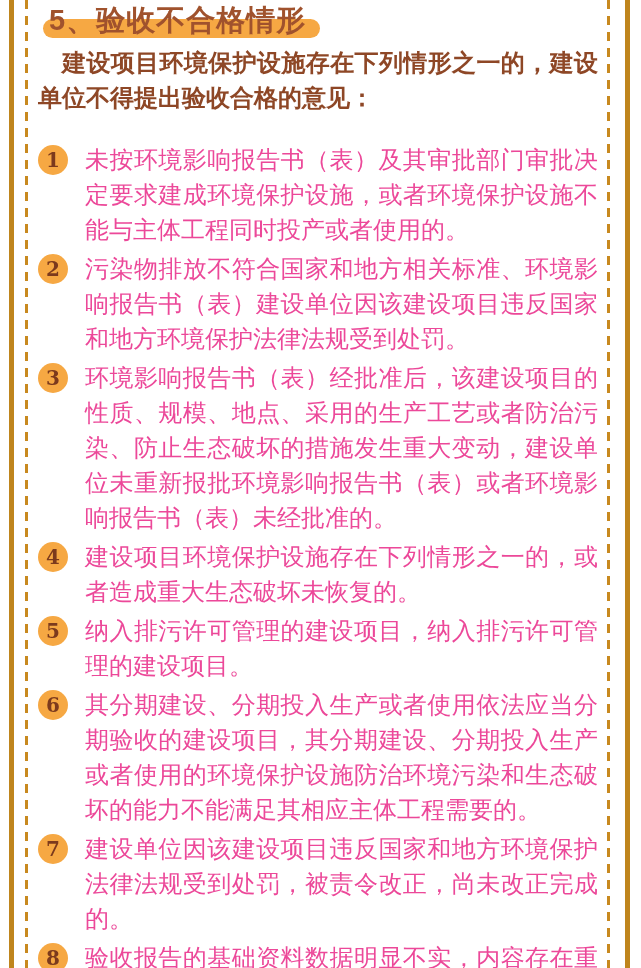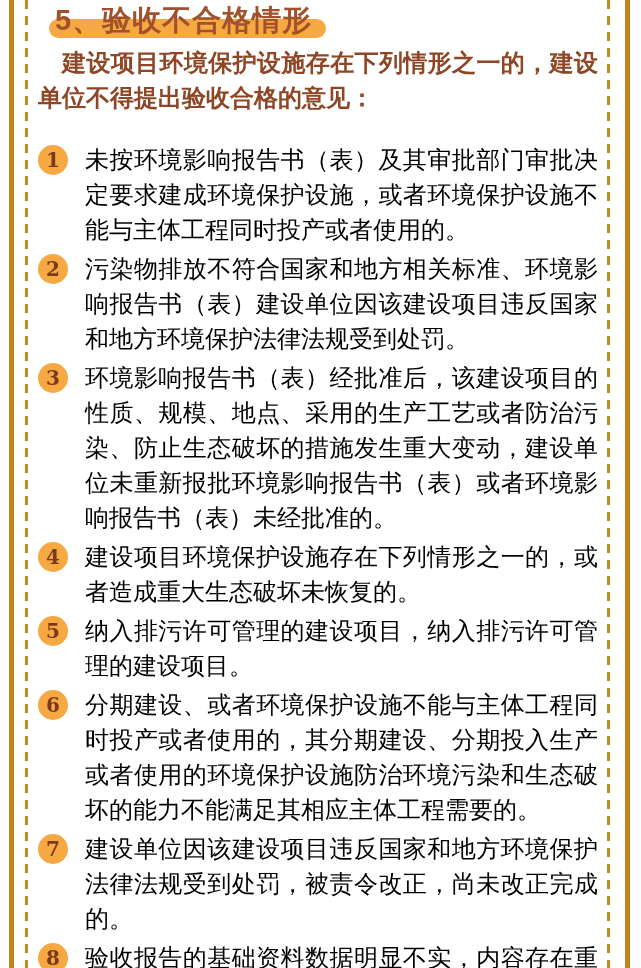--- a/index.html
+++ b/index.html
@@ -31,21 +31,21 @@
   .content {
     position: absolute;
     left: 38px; top: 3px;
     width: 560px;
   }
 
   
   .title-wrap {
     position: relative;
     display: inline-block;
-    margin-left: 17px;
+    margin-left: 11px;
     height: 34px;
   }
   .title-highlight {
     position: absolute;
     left: -6px; right: -14px;
     bottom: -1px; height: 19px;
     background: #f6a843;
     border-radius: 12px;
     z-index: 0;
   }
@@ -86,21 +86,21 @@
     font-weight: 700;
     font-size: 20px;
     line-height: 30px;
     text-align: center;
   }
   .item-text {
     flex: 1;
     font-size: 24px;
     line-height: 35px;
     font-weight: 500;
-    color: #000000;
+    color: #ec4899;
     text-align: justify;
   }
 </style>
 </head>
 <body>
 
 <div class="page">
 
   <div class="bar-solid left"></div>
   <div class="bar-dashed left"></div>
@@ -138,21 +138,21 @@
         <div class="item-text">建设项目环境保护设施存在下列情形之一的，或者造成重大生态破坏未恢复的。</div>
       </div>
 
       <div class="item">
         <span class="badge">5</span>
         <div class="item-text">纳入排污许可管理的建设项目，纳入排污许可管理的建设项目。</div>
       </div>
 
       <div class="item">
         <span class="badge">6</span>
-        <div class="item-text">分期建设、或者环境保护设施不能与主体工程同时投产或者使用的，其分期建设、分期投入生产或者使用的环境保护设施防治环境污染和生态破坏的能力不能满足其相应主体工程需要的。</div>
+        <div class="item-text">其分期建设、分期投入生产或者使用依法应当分期验收的建设项目，其分期建设、分期投入生产或者使用的环境保护设施防治环境污染和生态破坏的能力不能满足其相应主体工程需要的。</div>
       </div>
 
       <div class="item">
         <span class="badge">7</span>
         <div class="item-text">建设单位因该建设项目违反国家和地方环境保护法律法规受到处罚，被责令改正，尚未改正完成的。</div>
       </div>
 
       <div class="item">
         <span class="badge">8</span>
         <div class="item-text">验收报告的基础资料数据明显不实，内容存在重大缺项、遗漏，或者验收结论不明确、不合理的。</div>

